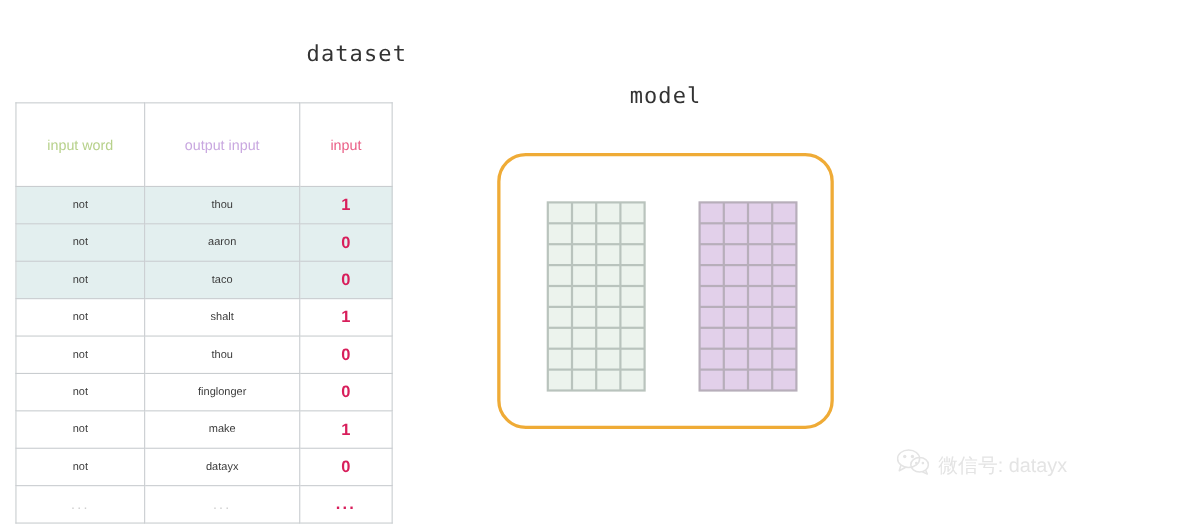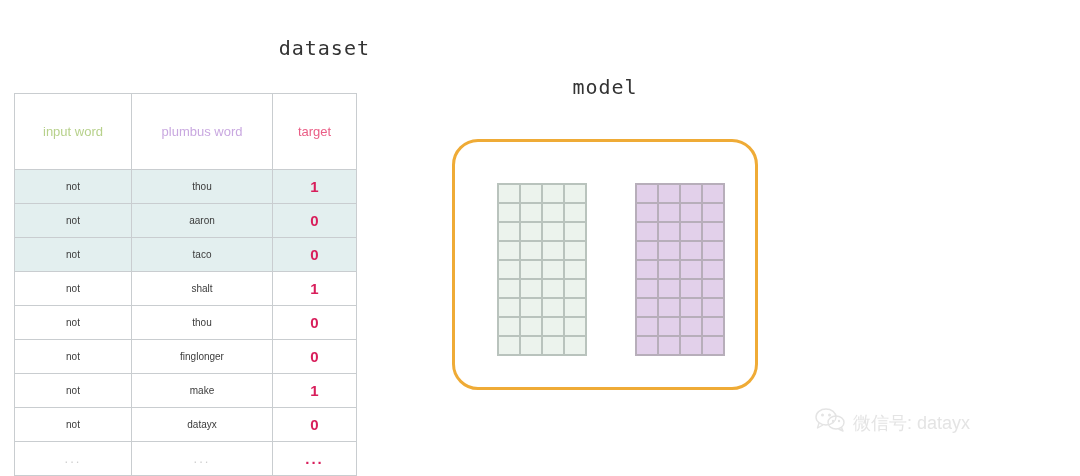--- a/index.html
+++ b/index.html
@@ -141,22 +141,22 @@
 
 <table id="dataset-table">
   <colgroup>
     <col class="c-input">
       <col class="c-output">
       <col class="c-target">
   </colgroup>
   <thead>
     <tr>
       <th class="hdr-cell hdr-input">input word</th>
-      <th class="hdr-cell hdr-output">plumbus word</th>
-      <th class="hdr-cell hdr-target">target</th>
+      <th class="hdr-cell hdr-output">output input</th>
+      <th class="hdr-cell hdr-target">input</th>
     </tr>
   </thead>
   <tbody>
     <tr class="row-hl">
       <td class="body-cell">not</td>
       <td class="body-cell">thou</td>
       <td class="body-cell target">1</td>
     </tr>
     <tr class="row-hl">
       <td class="body-cell">not</td>

